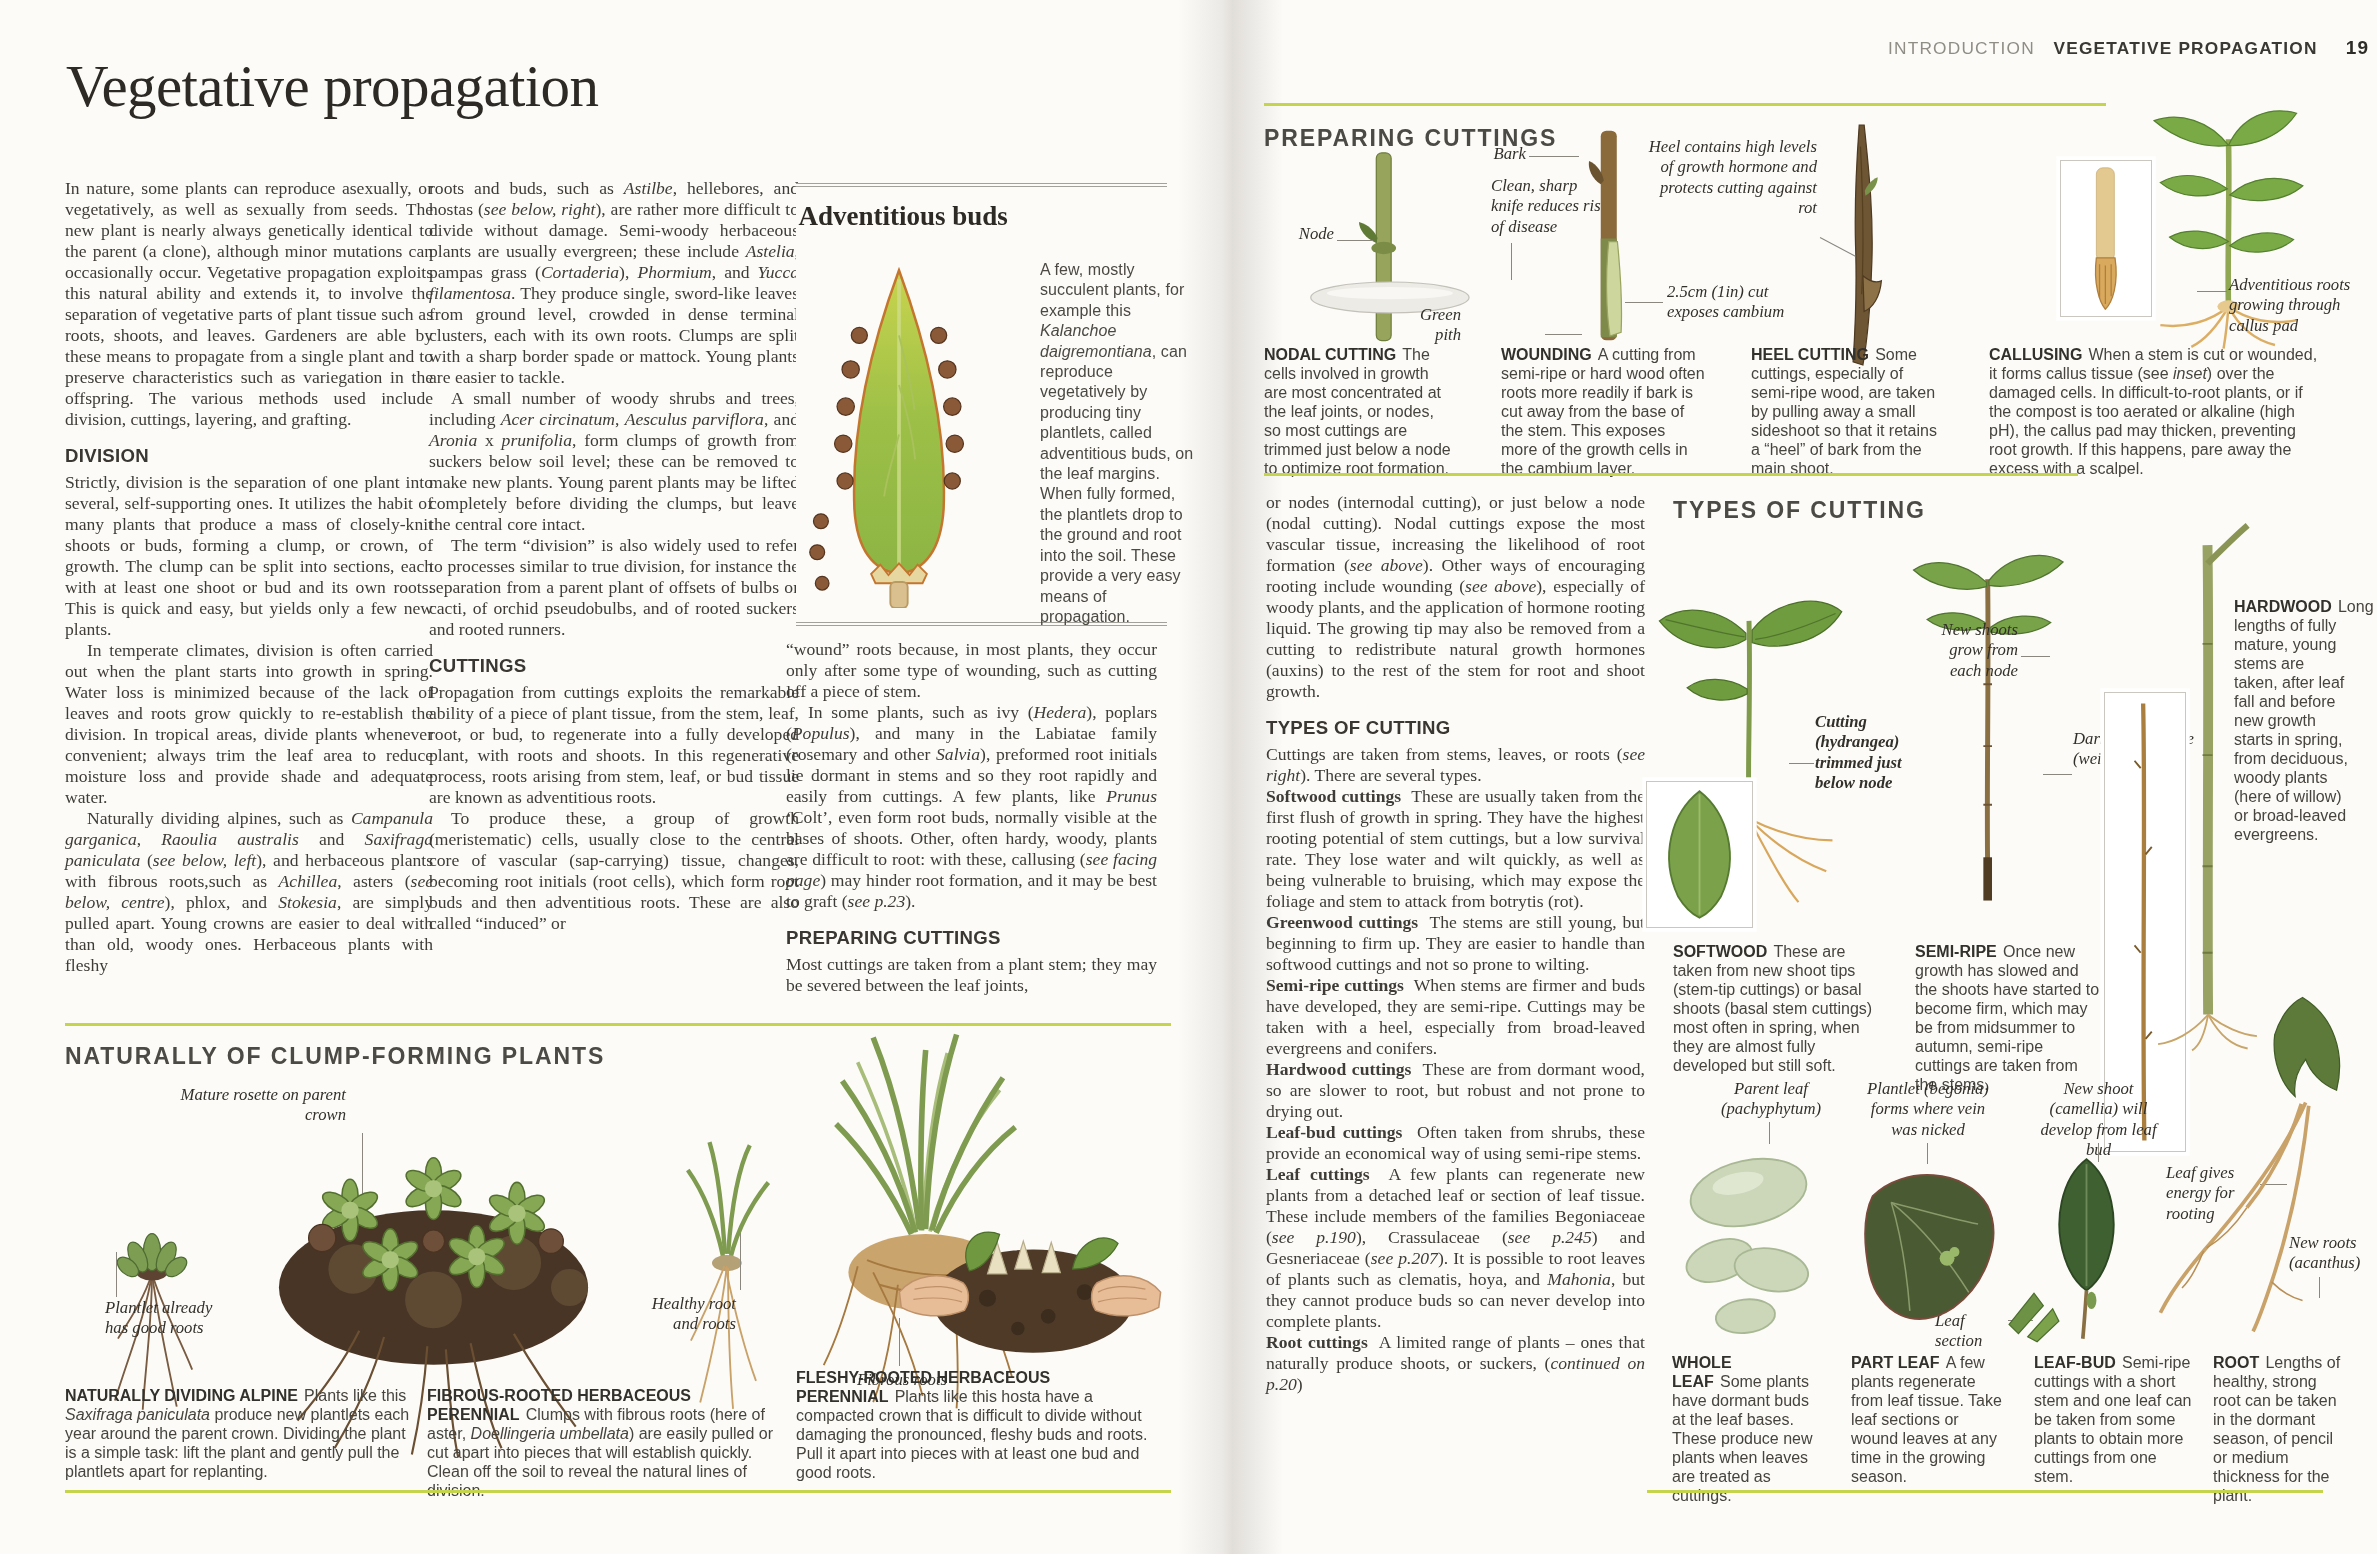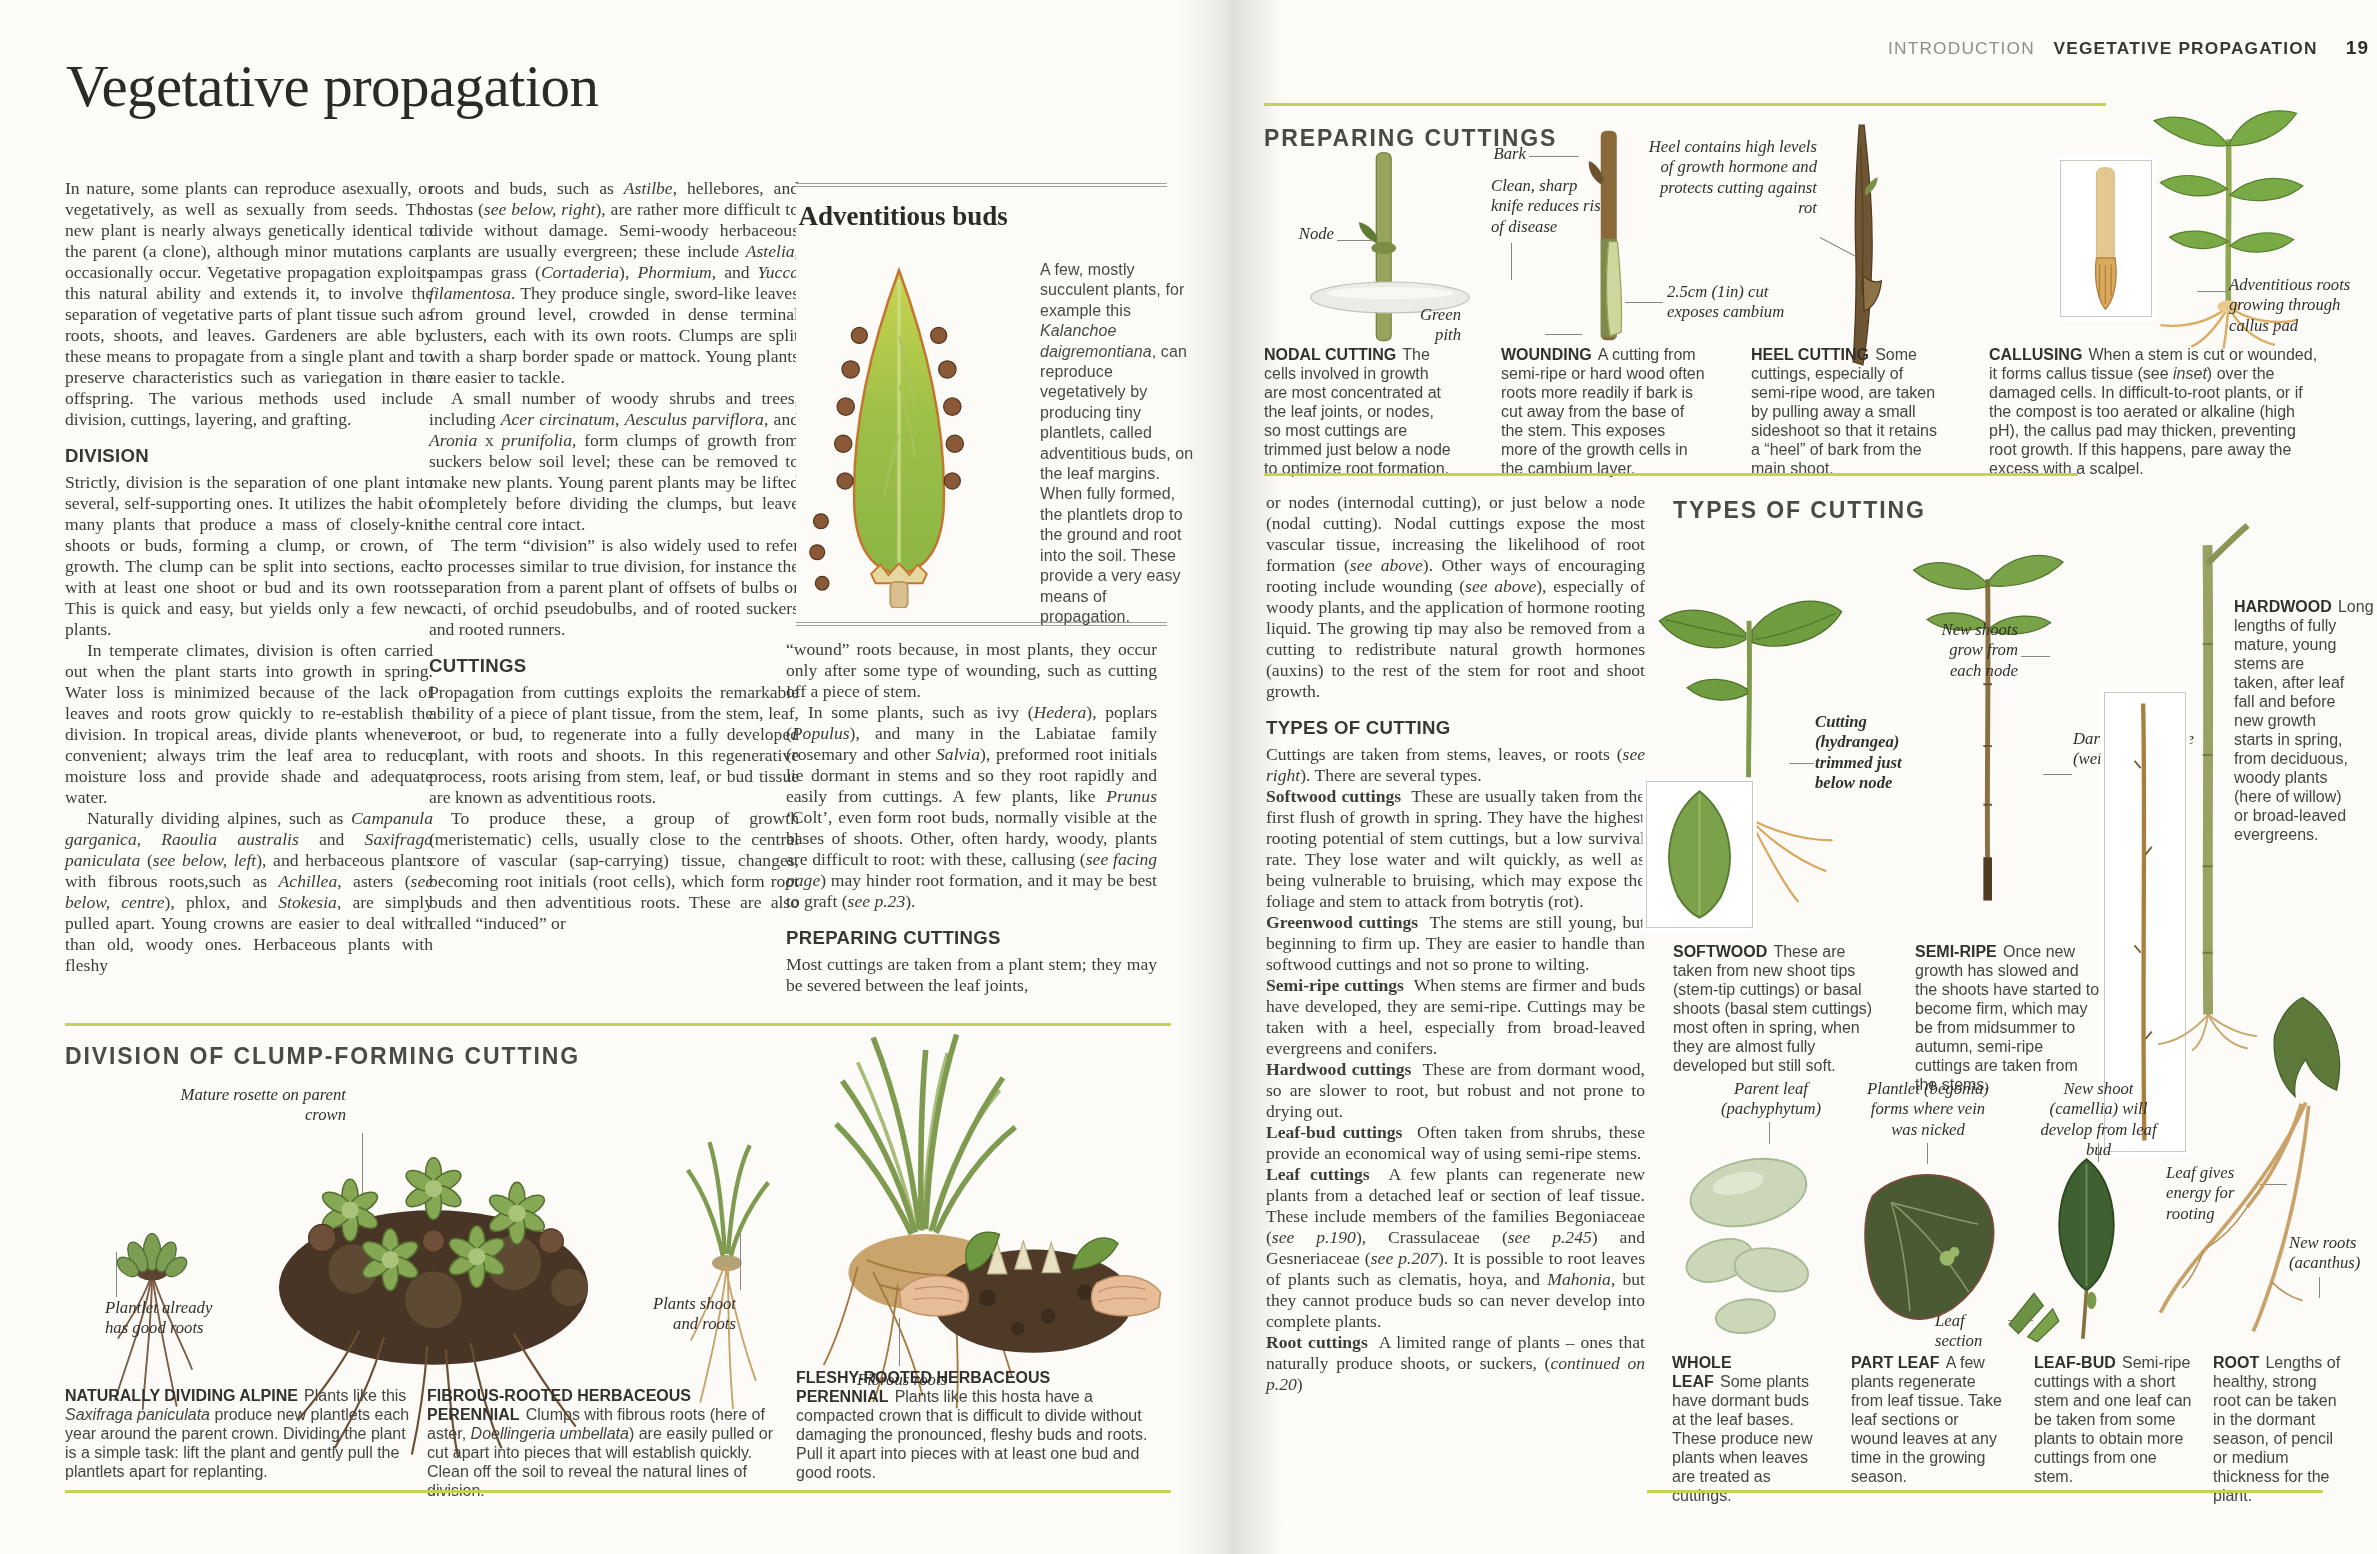--- a/index.html
+++ b/index.html
@@ -91,21 +91,21 @@
   </div>
 
   <div class="abs body-col" style="left:786px;top:639px;width:371px;">
     <p>“wound” roots because, in most plants, they occur only after some type of wounding, such as cutting off a piece of stem.</p>
     <p class="ind">In some plants, such as ivy (<i>Hedera</i>), poplars (<i>Populus</i>), and many in the Labiatae family (rosemary and other <i>Salvia</i>), preformed root initials lie dormant in stems and so they root rapidly and easily from cuttings. A few plants, like <i>Prunus</i> ‘Colt’, even form root buds, normally visible at the bases of shoots. Other, often hardy, woody, plants are difficult to root: with these, callusing (<i>see facing page</i>) may hinder root formation, and it may be best to graft (<i>see p.23</i>).</p>
     <h3 class="colhead">PREPARING CUTTINGS</h3>
     <p>Most cuttings are taken from a plant stem; they may be severed between the leaf joints,</p>
   </div>
 
   <div class="rule" style="left:65px;top:1023px;width:1106px;"></div>
-  <div class="abs sechead" style="left:65px;top:1045px;">DIVISION OF CLUMP-FORMING CUTTING</div>
+  <div class="abs sechead" style="left:65px;top:1045px;">NATURALLY OF CLUMP-FORMING PLANTS</div>
 
   <div class="abs lbl r" style="left:173px;top:1085px;width:173px;">Mature rosette on parent crown</div>
   <div class="lead" style="left:362px;top:1133px;width:1.2px;height:84px;"></div>
 
   <div class="photo" style="left:93px;top:1215px;width:118px;height:204px;">
     <svg viewBox="0 0 190 330">
       <g stroke="#6b4a2e" stroke-width="3" fill="none" opacity=".9">
         <path d="M95 95 C85 160 60 220 35 300"></path>
           <path d="M95 95 C95 170 85 240 80 315"></path>
           <path d="M95 95 C105 170 120 240 135 310"></path>
@@ -207,21 +207,21 @@
         <path d="M120 400 C150 460 180 520 200 600"></path>
           <path d="M250 410 C255 480 260 560 255 620"></path>
           <path d="M160 420 C150 500 140 560 120 610"></path>
           <path d="M280 400 C310 460 330 520 345 570"></path>
           <path d="M95 390 C80 450 60 510 40 550"></path>
         <path d="M110 380 C160 400 240 415 300 395"></path>
           <path d="M130 420 C190 438 260 440 310 420"></path>
       </g>
     </svg>
   </div>
-  <div class="abs lbl r" style="left:638px;top:1294px;width:98px;">Plants shoot and roots</div>
+  <div class="abs lbl r" style="left:638px;top:1294px;width:98px;">Healthy root and roots</div>
   <div class="lead" style="left:740px;top:1233px;width:1.2px;height:57px;"></div>
   <div class="lead" style="left:899px;top:1318px;width:1.2px;height:48px;"></div>
   <div class="abs lbl" style="left:857px;top:1370px;width:124px;">Fibrous roots</div>
 
   <div class="photo" style="left:892px;top:1201px;width:276px;height:164px;">
     <svg viewBox="0 0 440 270">
       <ellipse cx="225" cy="165" rx="165" ry="85" fill="#4e3a27"></ellipse>
       <g fill="#3c2c1d">
           <circle cx="150" cy="160" r="14"></circle>
           <circle cx="250" cy="190" r="12"></circle>

